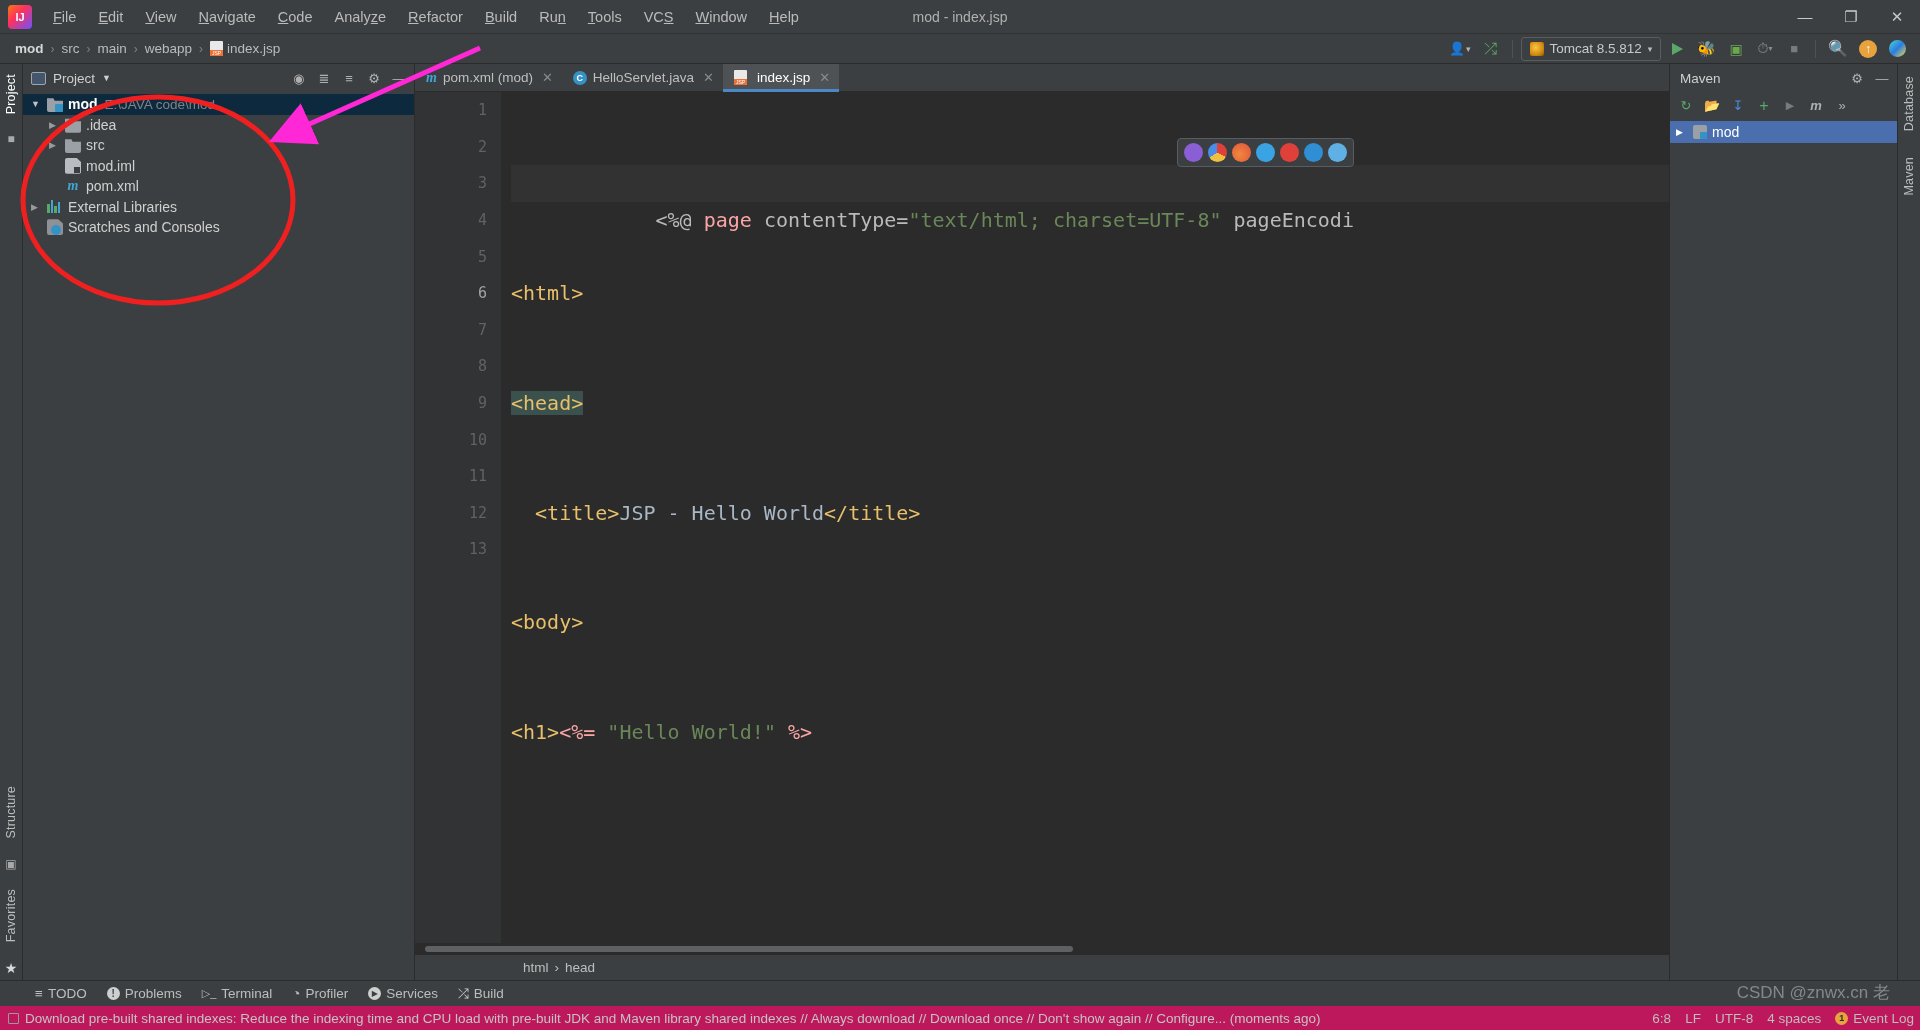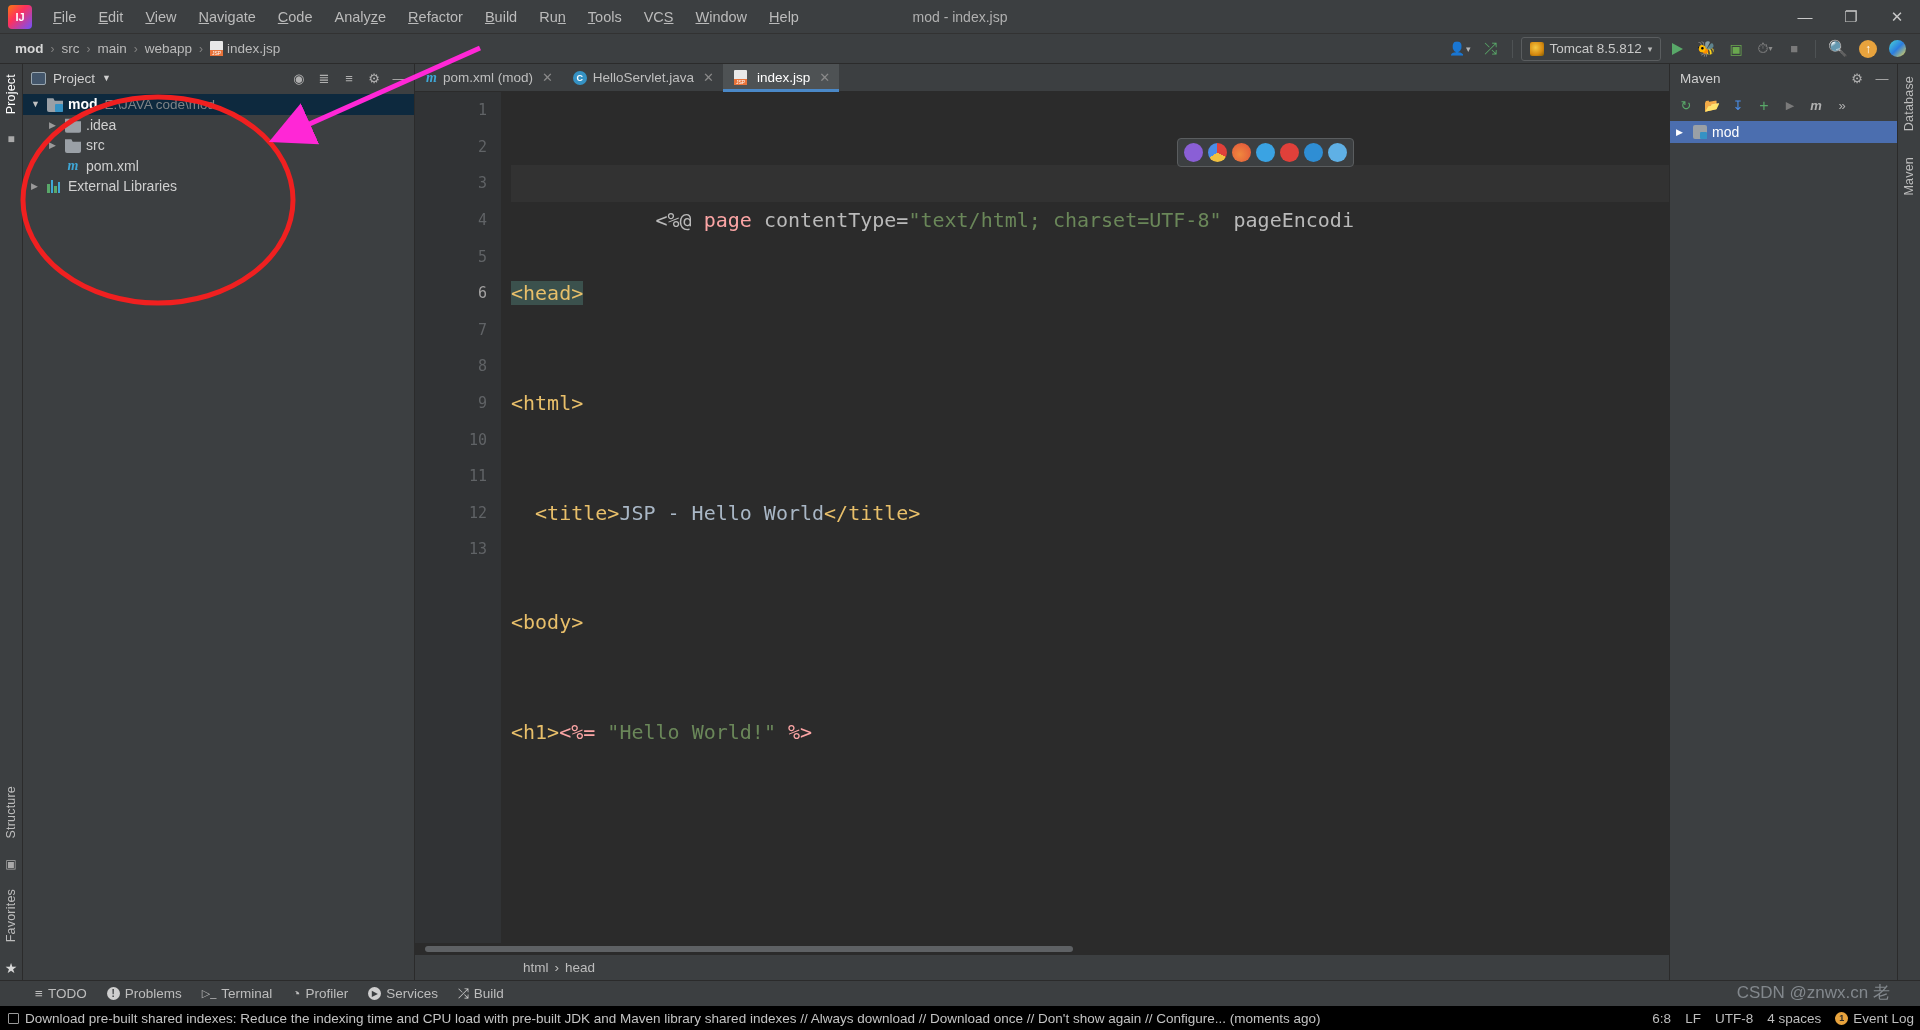--- a/index.html
+++ b/index.html
@@ -170,21 +170,21 @@
     height:7px; background:#3592c4; border-radius:1px; }
 
   .rrail { width:23px; background:#3c3f41; border-left:1px solid #2b2b2b;
     display:flex; flex-direction:column; align-items:center; padding:6px 0; gap:14px; flex:none; }
 
   
   .botbar { height:26px; background:#3c3f41; display:flex; align-items:center;
     border-top:1px solid #2b2b2b; flex:none; padding-left:26px; gap:2px; }
   .bb-item { display:flex; align-items:center; gap:5px; padding:3px 9px;
     font-size:13.5px; color:#bdbdbd; border-radius:3px; }
-  .statusbar { height:24px; background:#000000; display:flex; align-items:center;
+  .statusbar { height:24px; background:#be185d; display:flex; align-items:center;
     padding:0 6px 0 8px; font-size:13.5px; color:#bdbdbd; flex:none; }
   .sb-msg { margin-left:6px; color:#c3c3c3; }
   .sb-right { margin-left:auto; display:flex; align-items:center; gap:14px; }
   .sq { width:11px; height:11px; border:1.4px solid #9a9a9a; border-radius:1px; }
   .evt-badge { display:flex; align-items:center; gap:5px; }
   .evt-dot { width:13px; height:13px; border-radius:50%; background:#e8a33d;
     color:#2b2b2b; font-size:9px; display:flex; align-items:center; justify-content:center;
     font-weight:bold; }
 
   
@@ -304,38 +304,48 @@
           <span class="ico ico-folder"></span>
           <span class="tlabel">.idea</span>
         </div>
 
         <div class="trow" style="padding-left:26px">
           <span class="arrow">▶</span>
           <span class="ico ico-folder"></span>
           <span class="tlabel">src</span>
         </div>
 
+        <div class="trow" style="padding-left:26px">
+          <span class="arrow"></span>
+          <span class="ico ico-module"></span>
+          <span class="tlabel">mod.iml</span>
+        </div>
 
         <div class="trow" style="padding-left:26px">
           <span class="arrow"></span>
           <span class="ico ico-m">m</span>
           <span class="tlabel">pom.xml</span>
         </div>
 
         <div class="trow" style="padding-left:8px">
           <span class="arrow">▶</span>
           <span class="ico ico-lib">
             <i style="background:#59a869;height:9px"></i>
               <i style="background:#3fa7d6;height:13px"></i>
               <i style="background:#59a869;height:7px"></i>
               <i style="background:#3fa7d6;height:11px"></i>
           </span>
           <span class="tlabel">External Libraries</span>
         </div>
 
+        <div class="trow" style="padding-left:8px">
+          <span class="arrow"></span>
+          <span class="ico ico-scratch"></span>
+          <span class="tlabel">Scratches and Consoles</span>
+        </div>
 
       </div>
     </div>
 
     <div class="editor">
       <div class="tabs">
         <div class="tab">
           <span class="ico-m-tab">m</span>
           <span>pom.xml (mod)</span>
           <span class="x">✕</span>
@@ -366,22 +376,22 @@
           <div class="gline">10</div>
           <div class="gline">11</div>
           <div class="gline">12</div>
           <div class="gline">13</div>
         </div>
 
         <div class="code">
           <div class="cline hl">
             <span class="t-plain">&lt;%@ </span><span class="t-kw">page </span><span class="t-attr">contentType=</span><span class="t-str">"text/html; charset=UTF-8"</span><span class="t-attr"> pageEncodi</span>
           </div>
+          <div class="cline"><span class="t-tag">&lt;html&gt;</span></div>
           <div class="cline"><span class="t-tag hl-box">&lt;head&gt;</span></div>
-          <div class="cline"><span class="t-tag">&lt;html&gt;</span></div>
           <div class="cline"><span class="t-tag">  &lt;title&gt;</span><span class="t-txt">JSP - Hello World</span><span class="t-tag">&lt;/title&gt;</span></div>
           <div class="cline"><span class="t-tag">&lt;body&gt;</span></div>
           <div class="cline"><span class="t-tag">&lt;h1&gt;</span><span class="t-kw">&lt;%= </span><span class="t-str">"Hello World!"</span><span class="t-kw"> %&gt;</span></div>
           
           
           
           
           
 
           

